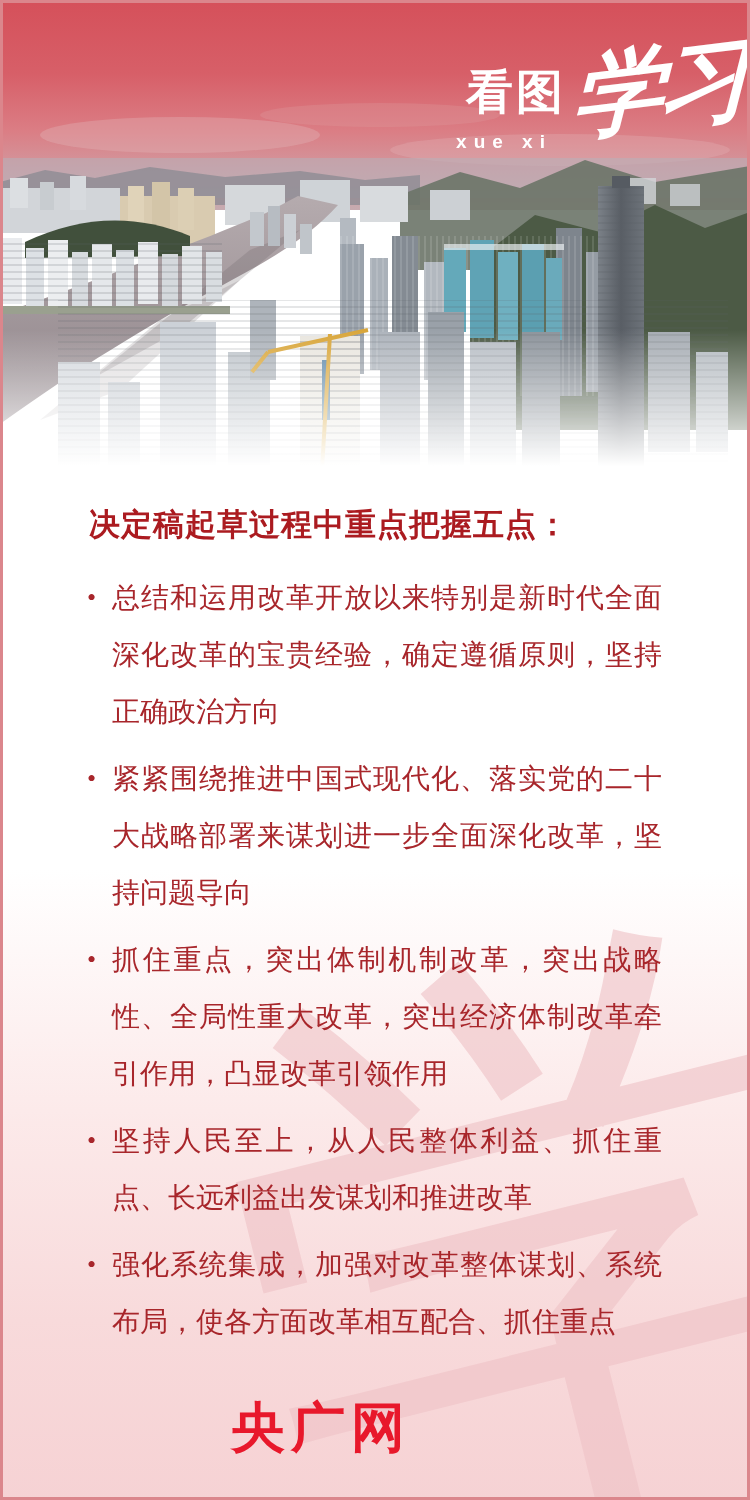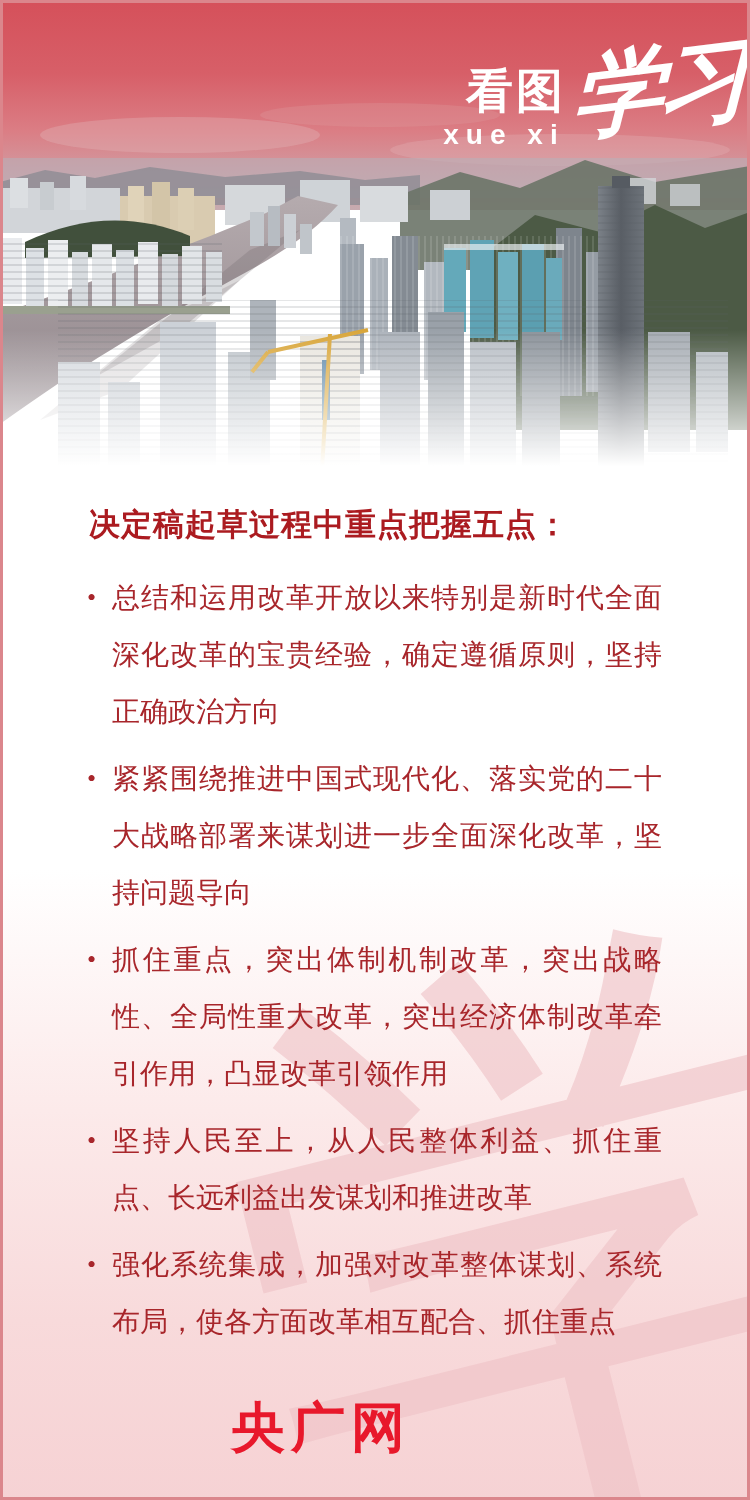--- a/index.html
+++ b/index.html
@@ -18,26 +18,26 @@
   
   .hero{position:absolute;top:0;left:0;width:750px;height:500px;z-index:1;}
   .hero svg{display:block;}
   
   .logo{
     position:absolute;top:42px;right:6px;z-index:5;
     display:flex;align-items:flex-start;color:#ffffff;
   }
   .logo-block{display:flex;flex-direction:column;align-items:center;margin-top:26px;}
   .logo-zh{
-    font-family:Liberation Serif, serif;
+    font-family:Liberation Sans, sans-serif;
     font-weight:bold;font-size:47px;letter-spacing:3px;line-height:1;margin-left:24px;
   }
   .logo-py{
     font-family:"Liberation Sans","DejaVu Sans",sans-serif;
-    font-weight:bold;font-size:28px;letter-spacing:7px;margin-top:4px;
+    font-weight:bold;font-size:19px;letter-spacing:7px;margin-top:16px;
   }
   .logo-calli{
     font-family:"Liberation Serif","DejaVu Serif",serif;
     font-style:italic;font-weight:600;
     font-size:92px;line-height:1;margin-left:6px;
     transform:rotate(-7deg) skewX(-8deg);
     transform-origin:center;
     letter-spacing:-6px;
   }
   

